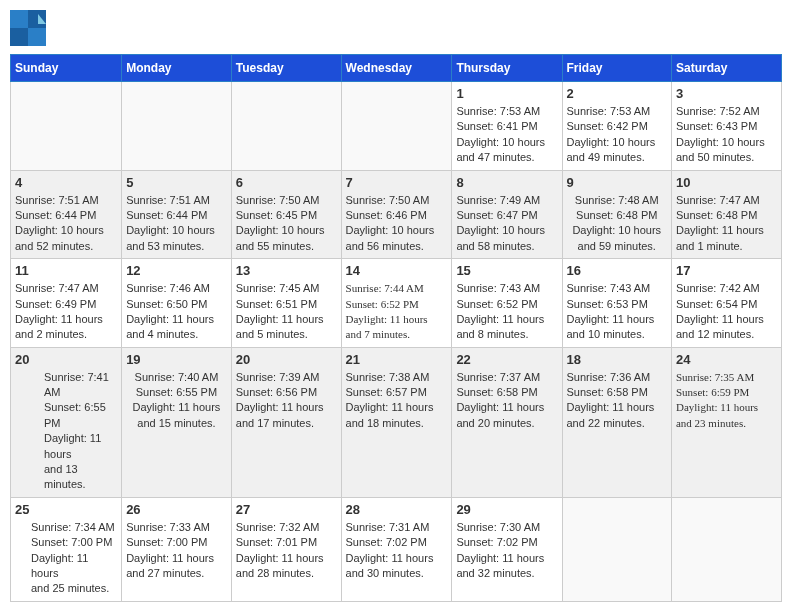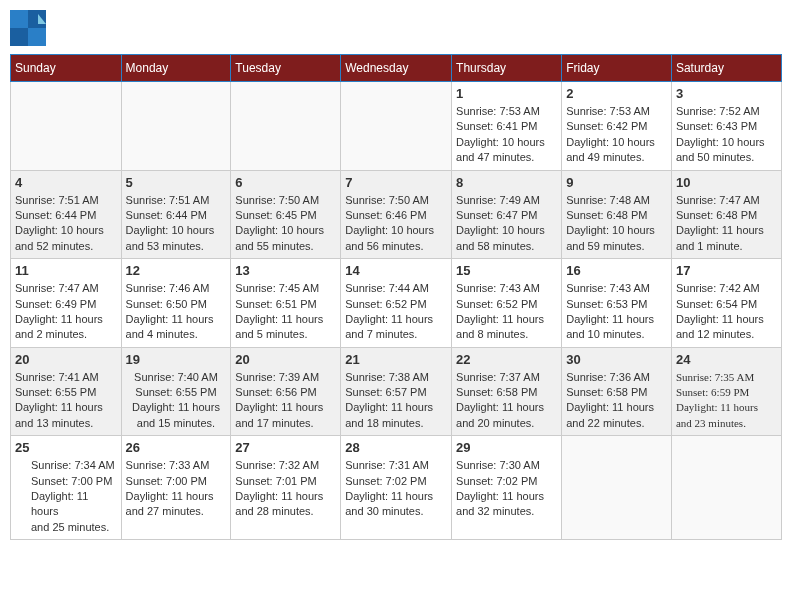--- a/index.html
+++ b/index.html
@@ -44,25 +44,25 @@
     .location {
       font-size: 16px;
       color: #555;
     }
     .calendar {
       width: 100%;
       border-collapse: collapse;
       font-size: 11px;
     }
     .calendar th {
-      background-color: #7f1d1d;
+      background-color: #1d4ed8;
       color: white;
       padding: 6px 4px;
       text-align: left;
-      font-weight: normal;
+      font-weight: bold;
       font-size: 12px;
       border: 1px solid #2a7fc7;
     }
     .calendar td {
       border: 1px solid #ccc;
       padding: 4px;
       vertical-align: top;
       min-height: 80px;
       height: 85px;
       width: 113px;
@@ -189,21 +189,21 @@
         </td>
         <td>
           <span class="day-num">8</span>
           <div class="day-info" style="white-space: pre-line;">Sunrise: 7:49 AM
 Sunset: 6:47 PM
 Daylight: 10 hours
 and 58 minutes.</div>
         </td>
         <td>
           <span class="day-num">9</span>
-          <div class="day-info" style="white-space: pre-line;">Sunrise: 7:48 AM
+          <div class="day-info" style="white-space: pre-line; text-align: center;">Sunrise: 7:48 AM
 Sunset: 6:48 PM
 Daylight: 10 hours
 and 59 minutes.</div>
         </td>
         <td>
           <span class="day-num">10</span>
           <div class="day-info" style="white-space: pre-line;">Sunrise: 7:47 AM
 Sunset: 6:48 PM
 Daylight: 11 hours
 and 1 minute.</div>
@@ -226,21 +226,21 @@
         </td>
         <td>
           <span class="day-num">13</span>
           <div class="day-info" style="white-space: pre-line;">Sunrise: 7:45 AM
 Sunset: 6:51 PM
 Daylight: 11 hours
 and 5 minutes.</div>
         </td>
         <td>
           <span class="day-num">14</span>
-          <div class="day-info" style="white-space: pre-line;">Sunrise: 7:44 AM
+          <div class="day-info" style="white-space: pre-line; font-family: Liberation Serif, serif;">Sunrise: 7:44 AM
 Sunset: 6:52 PM
 Daylight: 11 hours
 and 7 minutes.</div>
         </td>
         <td>
           <span class="day-num">15</span>
           <div class="day-info" style="white-space: pre-line;">Sunrise: 7:43 AM
 Sunset: 6:52 PM
 Daylight: 11 hours
 and 8 minutes.</div>
@@ -256,21 +256,21 @@
           <span class="day-num">17</span>
           <div class="day-info" style="white-space: pre-line;">Sunrise: 7:42 AM
 Sunset: 6:54 PM
 Daylight: 11 hours
 and 12 minutes.</div>
         </td>
       </tr>
       <tr class="row-shaded">
         <td>
           <span class="day-num">20</span>
-          <div class="day-info" style="white-space: pre-line;">Sunrise: 7:41 AM
+          <div class="day-info" style="white-space: pre-line; margin-left: 29px;">Sunrise: 7:41 AM
 Sunset: 6:55 PM
 Daylight: 11 hours
 and 13 minutes.</div>
         </td>
         <td>
           <span class="day-num">19</span>
           <div class="day-info" style="white-space: pre-line; text-align: center;">Sunrise: 7:40 AM
 Sunset: 6:55 PM
 Daylight: 11 hours
 and 15 minutes.</div>
@@ -290,21 +290,21 @@
 and 18 minutes.</div>
         </td>
         <td>
           <span class="day-num">22</span>
           <div class="day-info" style="white-space: pre-line;">Sunrise: 7:37 AM
 Sunset: 6:58 PM
 Daylight: 11 hours
 and 20 minutes.</div>
         </td>
         <td>
-          <span class="day-num">30</span>
+          <span class="day-num">18</span>
           <div class="day-info" style="white-space: pre-line;">Sunrise: 7:36 AM
 Sunset: 6:58 PM
 Daylight: 11 hours
 and 22 minutes.</div>
         </td>
         <td>
           <span class="day-num">24</span>
           <div class="day-info" style="white-space: pre-line; font-family: Liberation Serif, serif;">Sunrise: 7:35 AM
 Sunset: 6:59 PM
 Daylight: 11 hours

